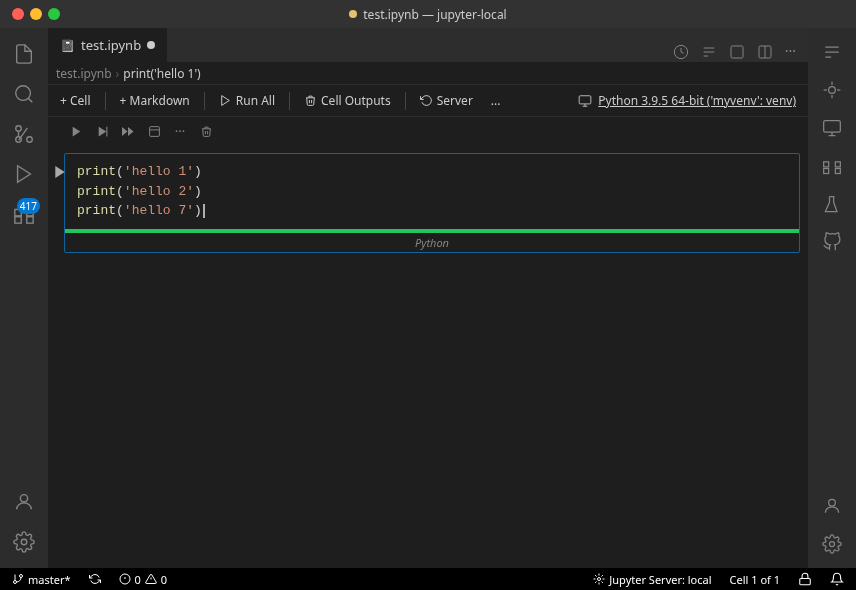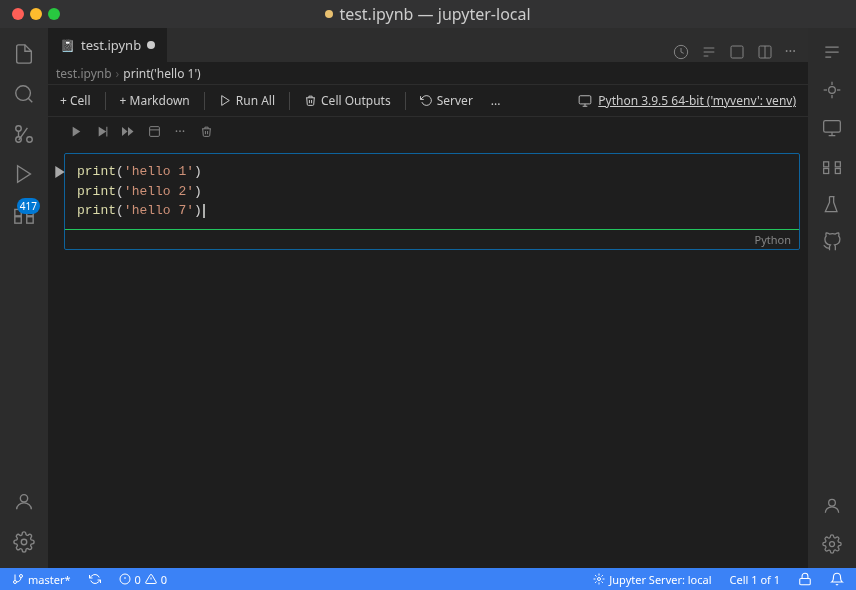--- a/index.html
+++ b/index.html
@@ -36,21 +36,21 @@
     .tb-btn {
       width: 12px; height: 12px;
       border-radius: 50%;
       display: inline-block;
     }
     .tb-close { background: #ff5f57; }
     .tb-min { background: #febc2e; }
     .tb-max { background: #28c840; }
     .title-bar-title {
       color: #cccccc;
-      font-size: 16px;
+      font-size: 12px;
       display: flex;
       align-items: center;
       gap: 6px;
     }
     .title-dot {
       width: 8px; height: 8px;
       background: #e8c070;
       border-radius: 50%;
       display: inline-block;
     }
@@ -306,36 +306,37 @@
       margin-left: 16px;
     }
     .cell-code {
       padding: 8px 12px;
       font-family: 'Consolas', 'Courier New', monospace;
       font-size: 13px;
       line-height: 1.5;
       color: #d4d4d4;
     }
     .cell-lang {
-      text-align: right;
+      text-align: center;
       padding: 2px 8px;
       font-size: 11px;
       color: #858585;
-      border-top: 1px solid #22c55e;
+      border-top: 4px solid #22c55e;
+      font-style: italic;
     }
     .fn { color: #dcdcaa; }
     .str { color: #ce9178; }
     .paren { color: #d4d4d4; }
 
     
     .status-bar {
       position: absolute;
       bottom: 0; left: 0; right: 0;
       height: 22px;
-      background: #3b82f6;
+      background: #000000;
       display: flex;
       align-items: center;
       padding: 0 8px;
       gap: 12px;
       font-size: 11px;
       color: #ffffff;
       z-index: 100;
     }
     .status-left {
       display: flex;

